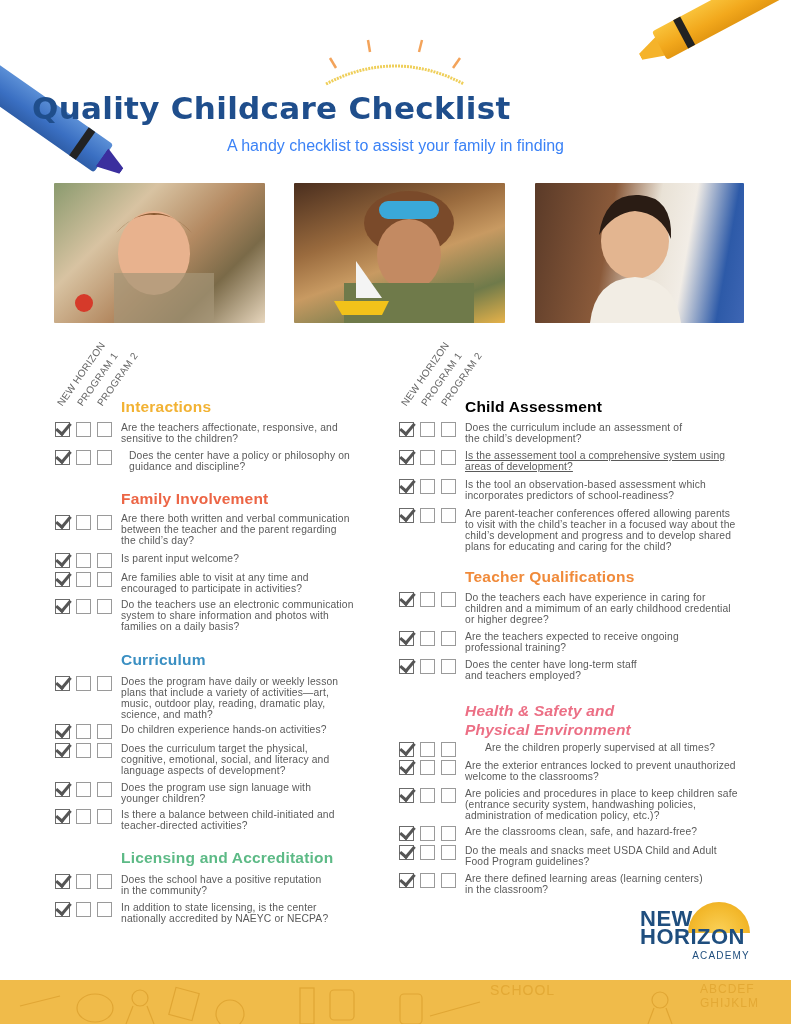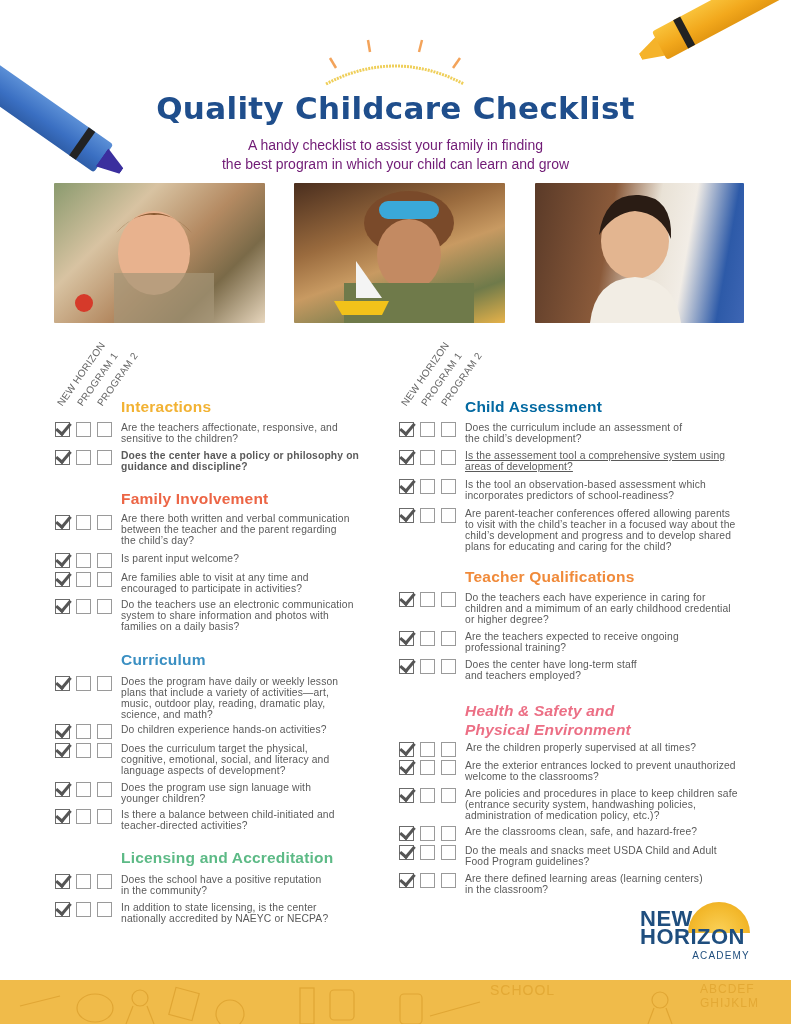--- a/index.html
+++ b/index.html
@@ -16,22 +16,22 @@
   .crayon-blue .body { left: 0; right: 22px; background: linear-gradient(180deg,#5b8fd6,#3a6fc2 60%,#2f5ea8); }
   .crayon-blue .tip { left: auto; right: 0; background: #3b2f9e; clip-path: polygon(0 0, 100% 35%, 100% 65%, 0 100%); }
   .crayon-blue .band { right: 44px; }
   .crayon-yellow .body { background: linear-gradient(180deg,#f9c23a,#f2a81c 60%,#e39712); }
   .crayon-yellow .tip { background: #f5b32a; }
   .crayon-yellow .band { left: 46px; }
 
   
   .sun { position: absolute; left: 320px; top: 36px; width: 150px; height: 52px; }
 
-  .title { position: absolute; left: 0; width: 791px; top: 90px; text-align: center; font-family: "DejaVu Sans", sans-serif; font-size: 31px; color: #1f4e8c; letter-spacing: 0.3px; }
-  .subtitle { position: absolute; left: 0; width: 791px; top: 136px; text-align: center; font-size: 14px; line-height: 19px; color: #701a75; }
+  .title { position: absolute; left: 0; width: 791px; top: 90px; text-align: left; font-family: "DejaVu Sans", sans-serif; font-size: 31px; color: #1f4e8c; letter-spacing: 0.3px; padding-left: 32px; }
+  .subtitle { position: absolute; left: 0; width: 791px; top: 136px; text-align: center; font-size: 16px; line-height: 19px; color: #3b82f6; }
 
   .photo { position: absolute; top: 183px; height: 140px; border-radius: 1px; overflow: hidden; }
   .photo-1 { left: 54px; width: 211px; background: linear-gradient(135deg,#8a9a6e 0%,#d8c3a2 30%,#b48a62 55%,#7a6a48 75%,#e7d6bd 100%); }
   .photo-2 { left: 294px; width: 211px; background: linear-gradient(160deg,#4a2e1e 0%,#9a6b3e 35%,#c89a62 55%,#6f7a4a 80%,#e6b24a 100%); }
   .photo-3 { left: 535px; width: 209px; background: linear-gradient(100deg,#5a3a28 0%,#8a5a3a 35%,#e9e2d6 55%,#f2ede6 70%,#2d5aa8 88%,#3e66b4 100%); }
 
   
   .colhead { position: absolute; font-size: 10px; color: #666; letter-spacing: 0.3px; transform: rotate(-55deg); transform-origin: left bottom; white-space: nowrap; }
 
   .section-title { position: absolute; font-weight: bold; font-size: 15.5px; letter-spacing: 0.2px; }
@@ -72,21 +72,20 @@
   <path d="M6 48 Q75 12 144 48" fill="none" stroke="#efcf5a" stroke-width="3" stroke-dasharray="2 1"></path>
   <line x1="10" y1="22" x2="16" y2="32" stroke="#f3a35a" stroke-width="2.5"></line>
   <line x1="48" y1="4" x2="50" y2="16" stroke="#f3a35a" stroke-width="2.5"></line>
   <line x1="102" y1="4" x2="99" y2="16" stroke="#f3a35a" stroke-width="2.5"></line>
   <line x1="140" y1="22" x2="133" y2="32" stroke="#f3a35a" stroke-width="2.5"></line>
 </svg>
 
 <h1 class="title">Quality Childcare Checklist</h1>
 <div class="subtitle">
   <div>A handy checklist to assist your family in finding</div>
-  <div>the best program in which your child can learn and grow</div>
 </div>
 
 <div class="photo photo-1">
   <svg width="211" height="140" viewBox="0 0 211 140">
     <ellipse cx="100" cy="70" rx="36" ry="42" fill="#e8b28e"></ellipse>
     <path d="M62 50 Q100 10 138 50 Q120 30 100 32 Q80 30 62 50Z" fill="#8a5a32"></path>
     <rect x="60" y="90" width="100" height="50" fill="#a59678" opacity="0.7"></rect>
     <circle cx="30" cy="120" r="9" fill="#d63a2a"></circle>
   </svg>
 </div>
@@ -130,21 +129,21 @@
 <div class="q" style="left:121px; top:422px;">
   <div>Are the teachers affectionate, responsive, and</div>
     <div>sensitive to the children?</div>
 </div>
 
 <div class="boxes" style="left:55px; top:450px;">
   <div class="cb checked"></div>
   <div class="cb"></div>
   <div class="cb"></div>
 </div>
-<div class="q" style="left:121px; top:450px;font-weight:bold;">
+<div class="q" style="left:129px; top:450px;">
   <div>Does the center have a policy or philosophy on</div>
     <div>guidance and discipline?</div>
 </div>
 
 <div class="section-title" style="left:121px; top:490px; color:#ec6545;">Family Involvement</div>
 
 <div class="boxes" style="left:55px; top:515px;">
   <div class="cb checked"></div>
   <div class="cb"></div>
   <div class="cb"></div>
@@ -254,21 +253,21 @@
 <div class="boxes" style="left:55px; top:902px;">
   <div class="cb checked"></div>
   <div class="cb"></div>
   <div class="cb"></div>
 </div>
 <div class="q" style="left:121px; top:902px;">
   <div>In addition to state licensing, is the center</div>
     <div>nationally accredited by NAEYC or NECPA?</div>
 </div>
 
-<div class="section-title" style="left:465px; top:398px; color:#0369a1;">Child Assessment</div>
+<div class="section-title" style="left:465px; top:398px; color:#000000;">Child Assessment</div>
 
 <div class="boxes" style="left:399px; top:422px;">
   <div class="cb checked"></div>
   <div class="cb"></div>
   <div class="cb"></div>
 </div>
 <div class="q" style="left:465px; top:422px;">
   <div>Does the curriculum include an assessment of</div>
     <div>the child’s development?</div>
 </div>
@@ -341,21 +340,21 @@
 <div class="section-title" style="left:465px; top:701px; color:#ec6f85; line-height:19px;font-style:italic;">
   <div>Health &amp; Safety and</div>
   <div>Physical Environment</div>
 </div>
 
 <div class="boxes" style="left:399px; top:742px;">
   <div class="cb checked"></div>
   <div class="cb"></div>
   <div class="cb"></div>
 </div>
-<div class="q" style="left:466px; top:742px;">
+<div class="q" style="left:485px; top:742px;">
   <div>Are the children properly supervised at all times?</div>
 </div>
 
 <div class="boxes" style="left:399px; top:760px;">
   <div class="cb checked"></div>
   <div class="cb"></div>
   <div class="cb"></div>
 </div>
 <div class="q" style="left:465px; top:760px;">
   <div>Are the exterior entrances locked to prevent unauthorized</div>

